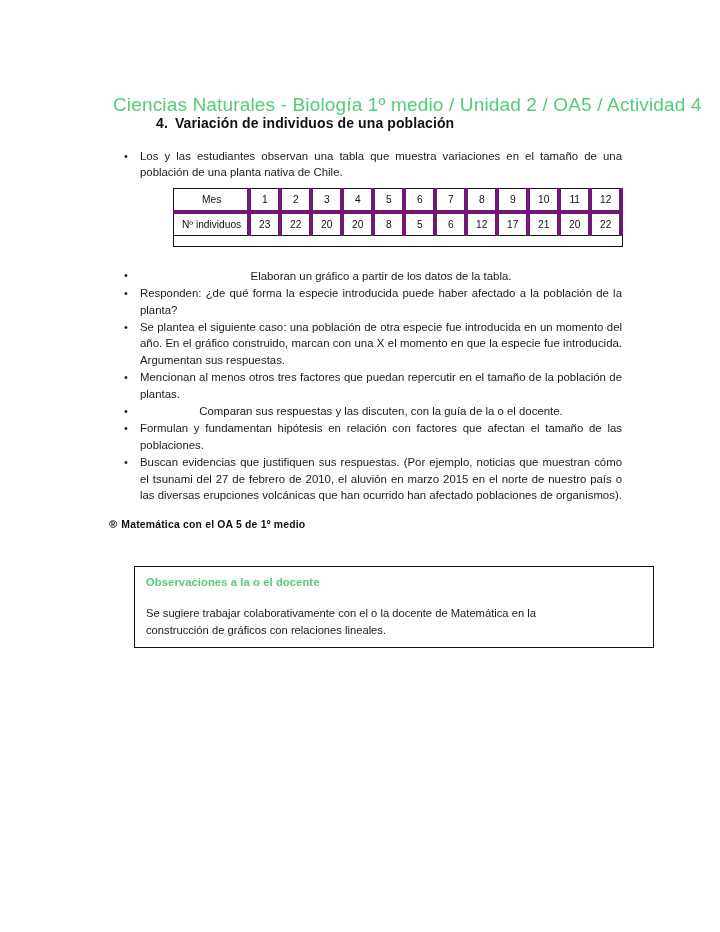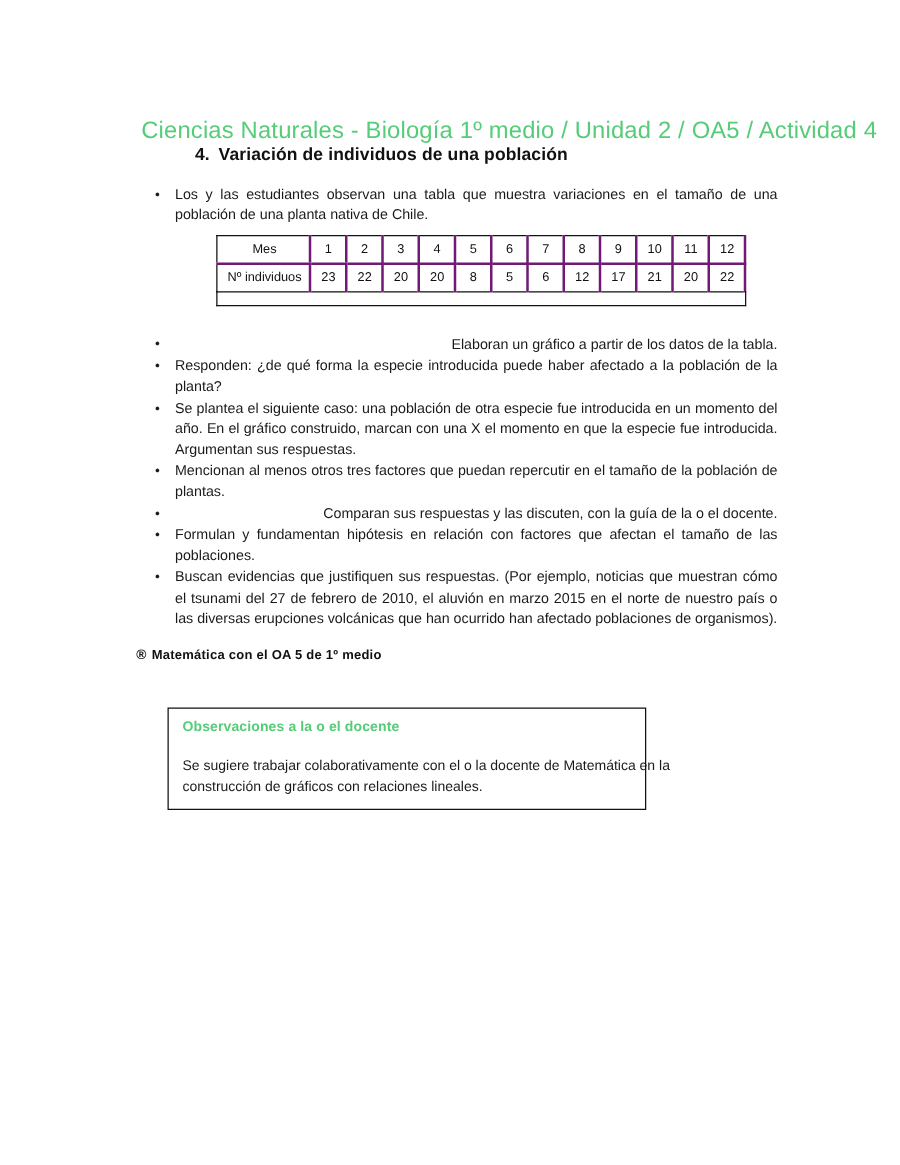--- a/index.html
+++ b/index.html
@@ -66,41 +66,41 @@
     text-align: justify;
   }
   .bullet-item::before {
     content: "\2022";
     position: absolute;
     left: 2px;
     top: -0.5px;
     font-size: 11px;
     color: #1a1a1a;
   }
-  .bullet-item.nojust { text-align: right; }
+  .bullet-item.nojust { text-align: center; }
 
   
   .table-slot {
     height: 86px;
   }
 
   
   .datatable-wrap {
     position: absolute;
     left: 173px;
     top: 188px;
   }
   table.datatable {
     border-collapse: collapse;
     font-size: 10.2px;
     color: #111111;
     border: 1.6px solid #111111;
   }
   table.datatable td {
-    border: 2px solid #701a75;
+    border: 4px solid #701a75;
     text-align: center;
     height: 21px;
     padding: 0 3px;
     font-weight: normal;
     vertical-align: middle;
     min-width: 21px;
   }
   table.datatable td.rowlabel {
     padding-right: 6px;
     padding-left: 8px;
@@ -137,21 +137,21 @@
     display: inline-block;
     margin-right: 4px;
     font-size: 11px;
   }
 
   
   .obs-box {
     position: absolute;
     left: 134px;
     top: 566px;
-    width: 383px;
+    width: 520px;
     height: 82px;
     border: 1.3px solid #111111;
     background: #ffffff;
     box-sizing: border-box;
   }
   .obs-title {
     position: absolute;
     left: 11px;
     top: 9px;
     font-size: 11.2px;

